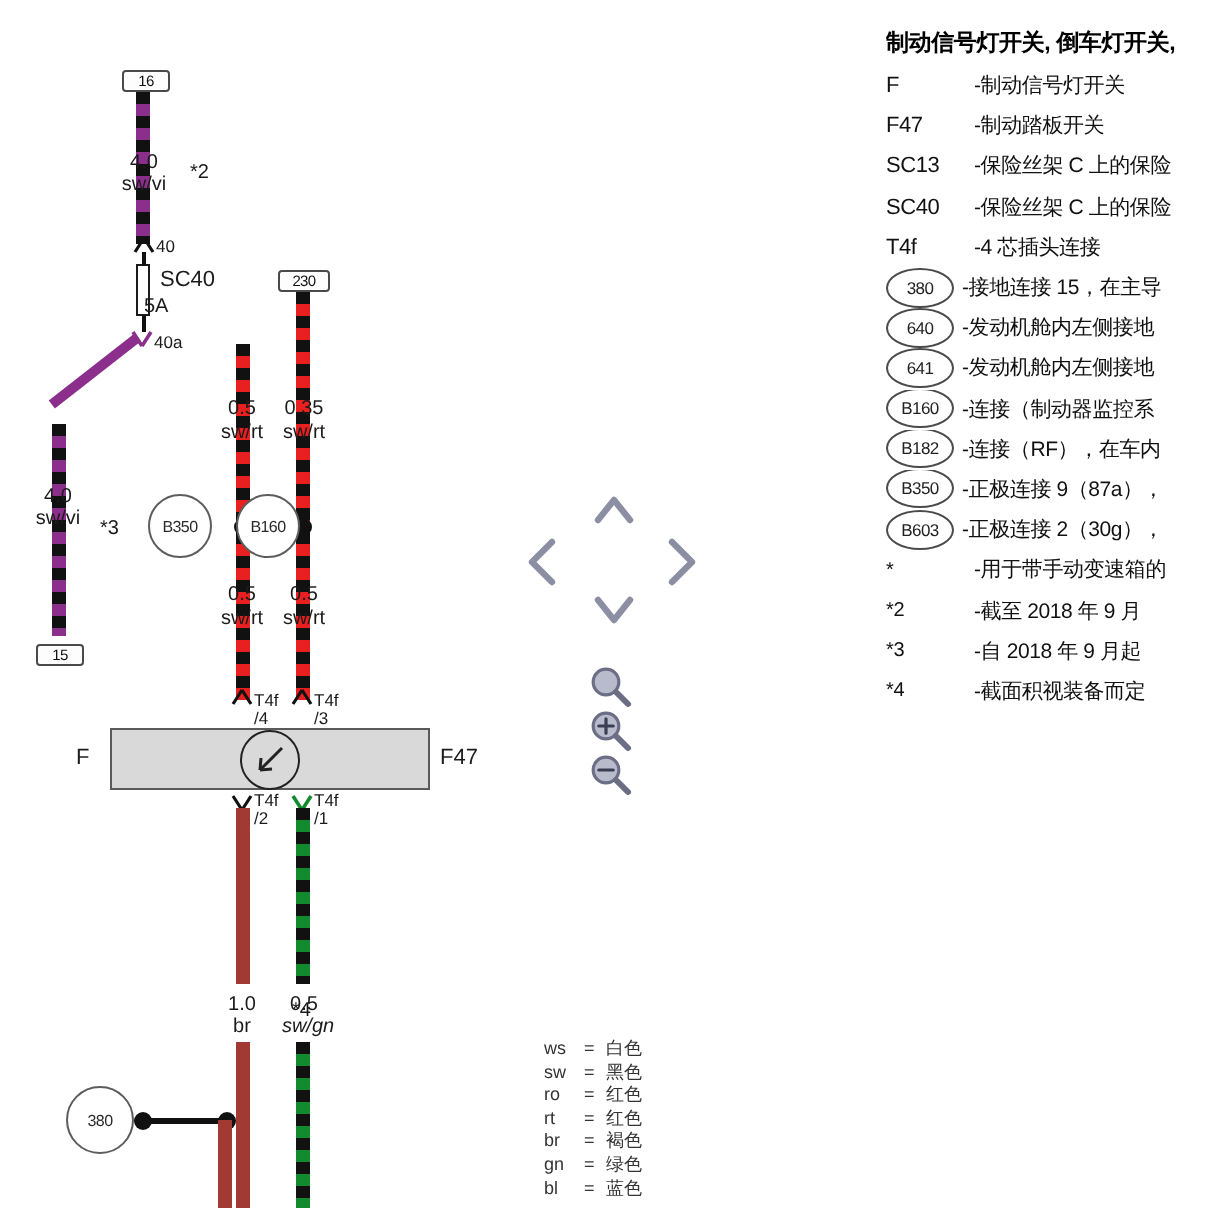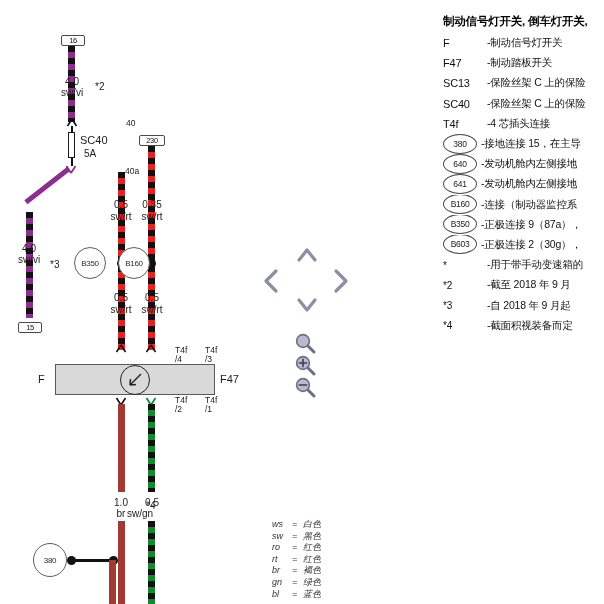--- a/index.html
+++ b/index.html
@@ -39,21 +39,21 @@
 
   
   .lbl{
     position:absolute;
     font-size:10px;
     color:#1b1b1b;
     white-space:nowrap;
     line-height:11px;
   }
   .lbl-c{text-align:center;}
-  .lbl-sm{font-size:8.5px;margin-left:48px;}
+  .lbl-sm{font-size:8.5px;}
 
   
   .boxcon{
     position:absolute;
     border:1px solid #4a4a4a;
     background:#fdfdfd;
     border-radius:2px;
     font-size:7.5px;
     color:#111;
     text-align:center;
@@ -165,21 +165,20 @@
     letter-spacing:-0.3px;
   }
 
   
   #colorkey{
     position:absolute;
     left:272px;top:519px;
     font-size:9px;
     color:#333;
     line-height:11.6px;
-    font-style:italic;
   }
   #colorkey .ck-row{display:flex;}
   #colorkey .ck-ab{width:20px;flex:0 0 20px;text-align:left;}
   #colorkey .ck-eq{width:11px;flex:0 0 11px;}
   #colorkey .ck-nm{}
 
   
   #navpad{position:absolute;left:262px;top:246px;width:90px;height:70px;}
   #zoomgroup{position:absolute;left:293px;top:331px;}
   .mag{position:absolute;width:24px;height:24px;}
@@ -201,21 +200,21 @@
 
     <svg class="arrow" style="left:66px;top:118px;" viewBox="0 0 12 12">
       <path d="M6 1 L1.5 8 M6 1 L10.5 8" stroke="#111" stroke-width="1.6" fill="none"></path>
     </svg>
     <div class="lbl lbl-sm" style="left:78px;top:118px;">40</div>
 
     <div class="fuse" style="left:68px;top:132px;"></div>
     <div class="wire" style="left:70.5px;top:126px;width:2px;height:7px;background:#111;"></div>
     <div class="wire" style="left:70.5px;top:158px;width:2px;height:8px;background:#111;"></div>
     <div class="lbl" style="left:80px;top:135px;font-size:11px;">SC40</div>
-    <div class="lbl" style="left:84px;top:148px;text-align:center;">5A</div>
+    <div class="lbl" style="left:72px;top:148px;text-align:center;">5A</div>
 
     <svg class="arrow" style="left:65px;top:162px;" viewBox="0 0 12 12">
       <path d="M6 11 L1.5 4 M6 11 L10.5 4" stroke="#8c2f8c" stroke-width="1.8" fill="none"></path>
     </svg>
     <div class="lbl lbl-sm" style="left:77px;top:166px;">40a</div>
 
     <div class="wire-diag" style="left:70px;top:171px;width:54px;transform:rotate(142deg);"></div>
 
     <div class="wire wire-sw-vi" style="left:26px;top:212px;width:7px;height:106px;"></div>
     <div class="lbl lbl-c" style="left:12px;top:243px;width:34px;">4.0</div>
@@ -282,21 +281,21 @@
     <div class="lbl lbl-sm" style="left:157px;top:404px;">/1</div>
 
     <div class="wire wire-br" style="left:118px;top:404px;width:7px;height:88px;"></div>
     <div class="lbl lbl-c" style="left:104px;top:497px;width:34px;">1.0</div>
     <div class="lbl lbl-c" style="left:104px;top:508px;width:34px;">br</div>
     <div class="lbl" style="left:146px;top:500px;">*4</div>
     <div class="wire wire-br" style="left:118px;top:521px;width:7px;height:83px;"></div>
 
     <div class="wire wire-sw-gn" style="left:148px;top:404px;width:7px;height:88px;"></div>
     <div class="lbl lbl-c" style="left:134px;top:497px;width:36px;">0.5</div>
-    <div class="lbl lbl-c" style="left:122px;top:508px;width:36px;">sw/gn</div>
+    <div class="lbl lbl-c" style="left:136px;top:508px;width:36px;font-style:italic;">sw/gn</div>
     <div class="wire wire-sw-gn" style="left:148px;top:521px;width:7px;height:83px;"></div>
 
     <div class="circ" style="left:33px;top:543px;width:34px;height:34px;">380</div>
     <div class="dot" style="left:67px;top:556px;"></div>
     <div class="wire" style="left:71px;top:559px;width:46px;height:2.6px;background:#111;"></div>
     <div class="dot" style="left:109px;top:556px;"></div>
     <div class="wire wire-br" style="left:109px;top:560px;width:7px;height:44px;"></div>
   </div>
 
   <div id="navpad">
@@ -411,20 +410,26 @@
           <div class="lg-desc">-发动机舱内左侧接地</div>
         </div>
         <div class="lg-row">
           <div class="lg-circle">
             <span>B160</span>
           </div>
           <div class="lg-desc">-连接（制动器监控系</div>
         </div>
         <div class="lg-row">
           <div class="lg-circle">
+            <span>B182</span>
+          </div>
+          <div class="lg-desc">-连接（RF），在车内</div>
+        </div>
+        <div class="lg-row">
+          <div class="lg-circle">
             <span>B350</span>
           </div>
           <div class="lg-desc">-正极连接 9（87a），</div>
         </div>
         <div class="lg-row">
           <div class="lg-circle">
             <span>B603</span>
           </div>
           <div class="lg-desc">-正极连接 2（30g），</div>
         </div>

